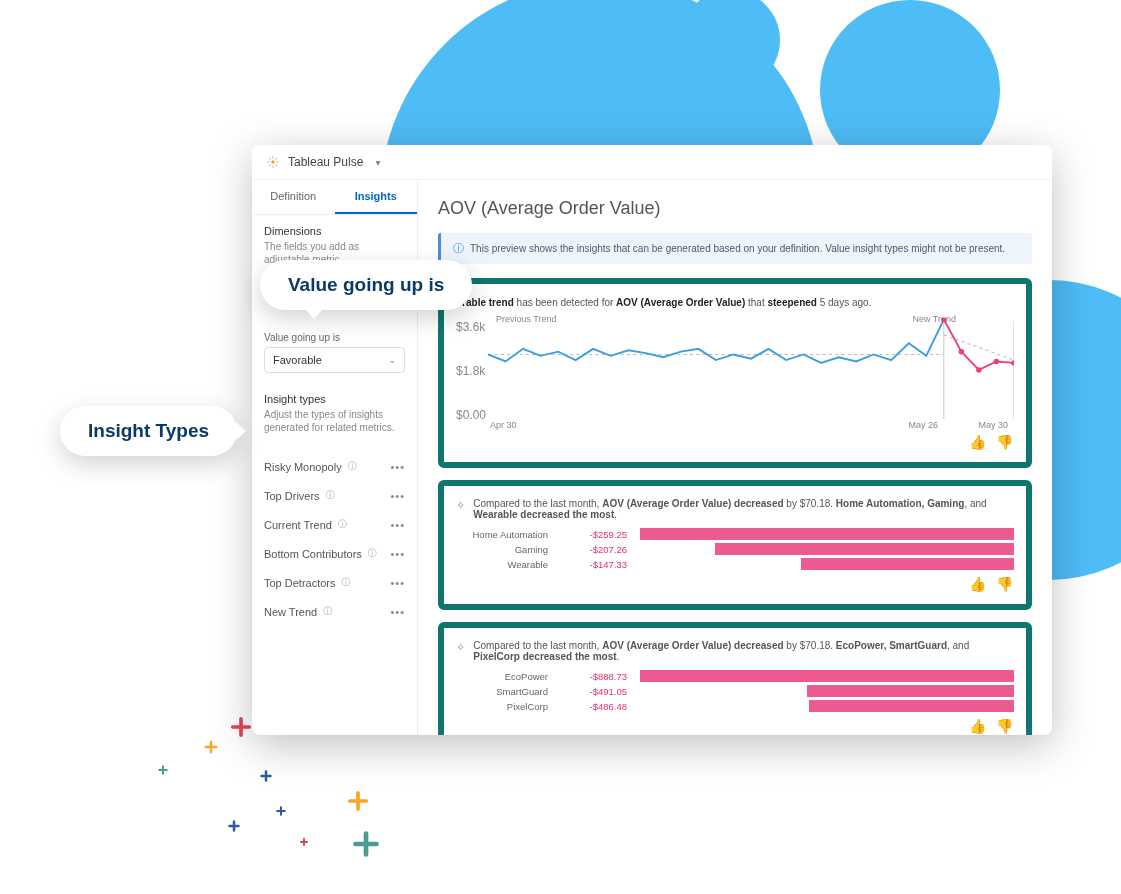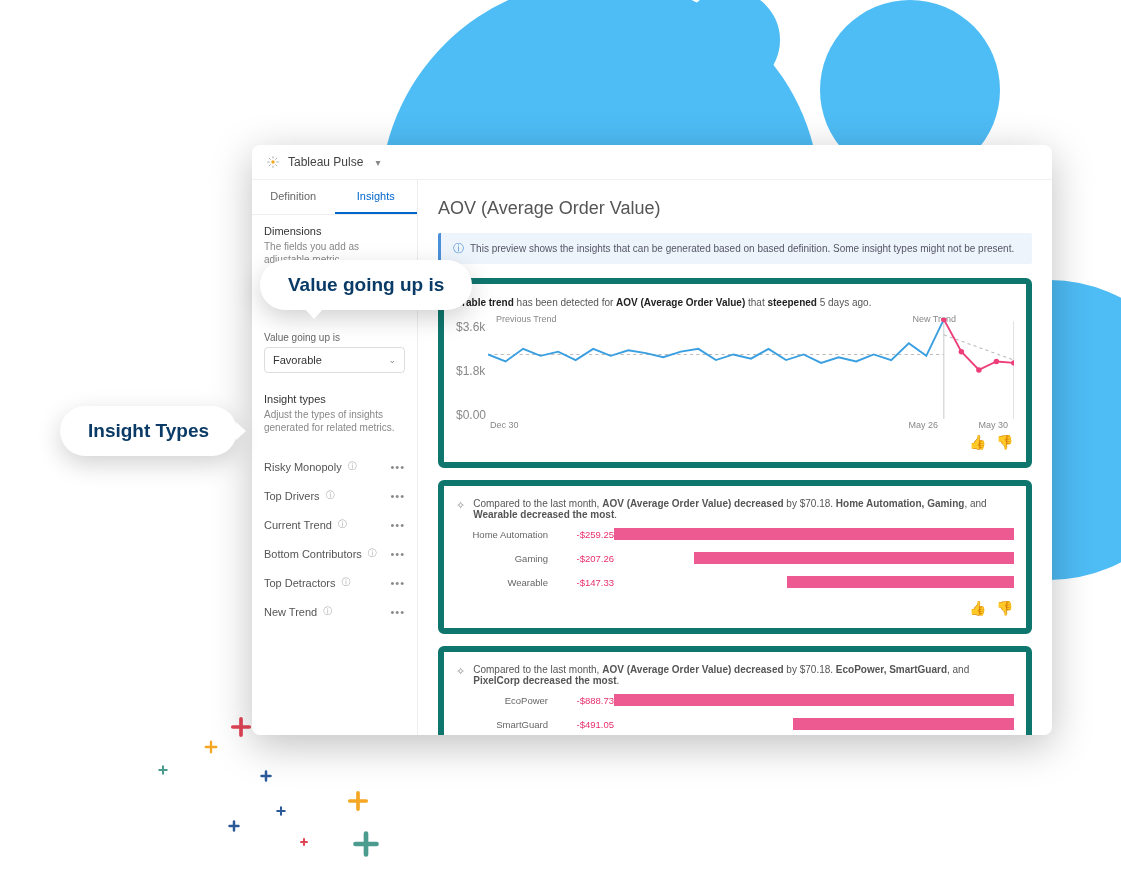--- a/index.html
+++ b/index.html
@@ -32,21 +32,21 @@
 }
 .titlebar { display: flex; align-items: center; padding: 10px 14px; gap: 8px; font-size: 12px; color: #444; border-bottom: 1px solid #f0f0f0; }
 .titlebar .pulse-icon { width: 14px; height: 14px; }
 .chev { font-size: 10px; color: #888; margin-left: 4px; }
 
 .body { display: flex; flex: 1; min-height: 0; }
 
 .sidebar { width: 166px; border-right: 1px solid #eee; overflow-y: auto; font-size: 11px; color: #333; }
 .tabs { display: flex; border-bottom: 1px solid #eee; }
 .tab { flex: 1; text-align: center; padding: 10px 0; font-size: 11px; color: #666; cursor: pointer; }
-.tab.active { color: #0066cc; border-bottom: 2px solid #0066cc; font-weight: 400; text-align: center; }
+.tab.active { color: #0066cc; border-bottom: 2px solid #0066cc; font-weight: 700; text-align: center; }
 
 .sidebar-section { padding: 10px 12px; }
 .section-title { font-size: 11px; color: #333; font-weight: 500; margin-bottom: 3px; }
 .section-desc { font-size: 10px; color: #888; line-height: 1.3; margin-bottom: 8px; }
 .sidebar-label { font-size: 10px; color: #666; margin: 8px 0 4px; }
 .select { border: 1px solid #ddd; border-radius: 4px; padding: 6px 8px; font-size: 11px; display: flex; justify-content: space-between; align-items: center; cursor: pointer; }
 .select .chev-down { font-size: 9px; color: #888; }
 
 .insight-row { display: flex; justify-content: space-between; align-items: center; padding: 8px 12px; font-size: 11px; color: #555; cursor: pointer; }
 .insight-left { display: flex; align-items: flex-end; gap: 6px; }
@@ -70,21 +70,21 @@
 .chart-svg { position: absolute; left: 32px; top: 0; right: 0; bottom: 14px; }
 
 .feedback { display: flex; justify-content: flex-end; gap: 10px; margin-top: 6px; }
 .fb-btn { color: #888; cursor: pointer; font-size: 14px; }
 
 .insight-head { display: flex; gap: 8px; align-items: flex-start; margin-bottom: 8px; }
 .insight-head .spark-icon { color: #888; font-size: 11px; margin-top: 1px; }
 
 
 .barset { margin: 4px 0 2px 0; }
-.bar-row { display: flex; align-items: center; margin-bottom: 12px; font-size: 9.5px; }
+.bar-row { display: flex; align-items: center; margin-bottom: 3px; font-size: 9.5px; gap: 13px; }
 .bar-label { width: 100px; text-align: right; padding-right: 8px; color: #666; }
 .bar-value { width: 58px; text-align: right; color: #e7306c; font-size: 9.5px; white-space: nowrap; }
 .bar-track { flex: 1; height: 12px; }
 .bar-fill { height: 100%; background: #ed5a91; }
 
 
 .callout { position: absolute; background: #fff; border-radius: 999px; padding: 14px 28px; font-size: 19px; font-weight: 700; color: #0a3a66; box-shadow: 0 8px 24px rgba(0,0,0,0.18); white-space: nowrap; }
 .callout-value { left: 260px; top: 260px; }
 .callout-insight { left: 60px; top: 406px; }
 .callout::after { content: ""; position: absolute; width: 0; height: 0; }
@@ -235,32 +235,32 @@
             <span class="more-icon">•••</span>
           </div>
         </div>
     </div>
 
     <div class="main">
       <div class="page-title">AOV (Average Order Value)</div>
 
       <div class="info-banner">
         <span class="ib-icon">ⓘ</span>
-        <span>This preview shows the insights that can be generated based on based definition. Some insight types might not be present.</span>
+        <span>This preview shows the insights that can be generated based on your definition. Value insight types might not be present.</span>
       </div>
 
       <div class="card">
         <div class="card-text">
           <b><span>orable trend</span></b><span> has been detected for </span><b><span>AOV (Average Order Value)</span></b><span> that </span><b><span>steepened</span></b><span> 5 days ago.</span>
         </div>
         <div class="line-chart">
           <div class="ylab" style="top:8%">$3.6k</div>
           <div class="ylab" style="top:48%">$1.8k</div>
           <div class="ylab" style="top:88%">$0.00</div>
-          <div class="xlab" style="left:34px">Dec 30</div>
+          <div class="xlab" style="left:34px">Apr 30</div>
           <div class="xlab" style="right:76px">May 26</div>
           <div class="xlab" style="right:6px">May 30</div>
           <div class="chart-lbl" style="left:40px;top:-4px">Previous Trend</div>
           <div class="chart-lbl" style="right:58px;top:-4px">New Trend</div>
           <svg class="chart-svg" id="trend-svg" viewBox="0 0 500 96" preserveAspectRatio="none">
               <line x1="0" y1="34.66666666666667" x2="433.33333333333337" y2="34.66666666666667" stroke="#bbb" stroke-width="1" stroke-dasharray="3,3"></line>
               <line x1="433.33333333333337" y1="3" x2="433.33333333333337" y2="96" stroke="#ccc" stroke-width="1"></line>
               <line x1="500" y1="3" x2="500" y2="96" stroke="#ccc" stroke-width="1"></line>
               <path d="M0,34.66666666666667 L16.666666666666668,41.333333333333336 L33.333333333333336,29.333333333333343 L50,36 L66.66666666666667,32 L83.33333333333333,40 L100,29.333333333333343 L116.66666666666667,36 L133.33333333333334,30.666666666666657 L150,33.33333333333333 L166.66666666666666,37.33333333333333 L183.33333333333331,32 L200,29.333333333333343 L216.66666666666669,40 L233.33333333333334,34.66666666666667 L250,38.66666666666667 L266.6666666666667,29.333333333333343 L283.3333333333333,40 L300,34.66666666666667 L316.66666666666663,42.666666666666664 L333.3333333333333,37.33333333333333 L350,41.333333333333336 L366.66666666666663,34.66666666666667 L383.33333333333337,40 L400,24 L416.6666666666667,36 L433.33333333333337,1.3333333333333286" fill="none" stroke="#3a9fe0" stroke-width="1.8"></path>
               <line x1="433.33333333333337" y1="16" x2="500" y2="40" stroke="#bbb" stroke-width="1" stroke-dasharray="3,3"></line>

